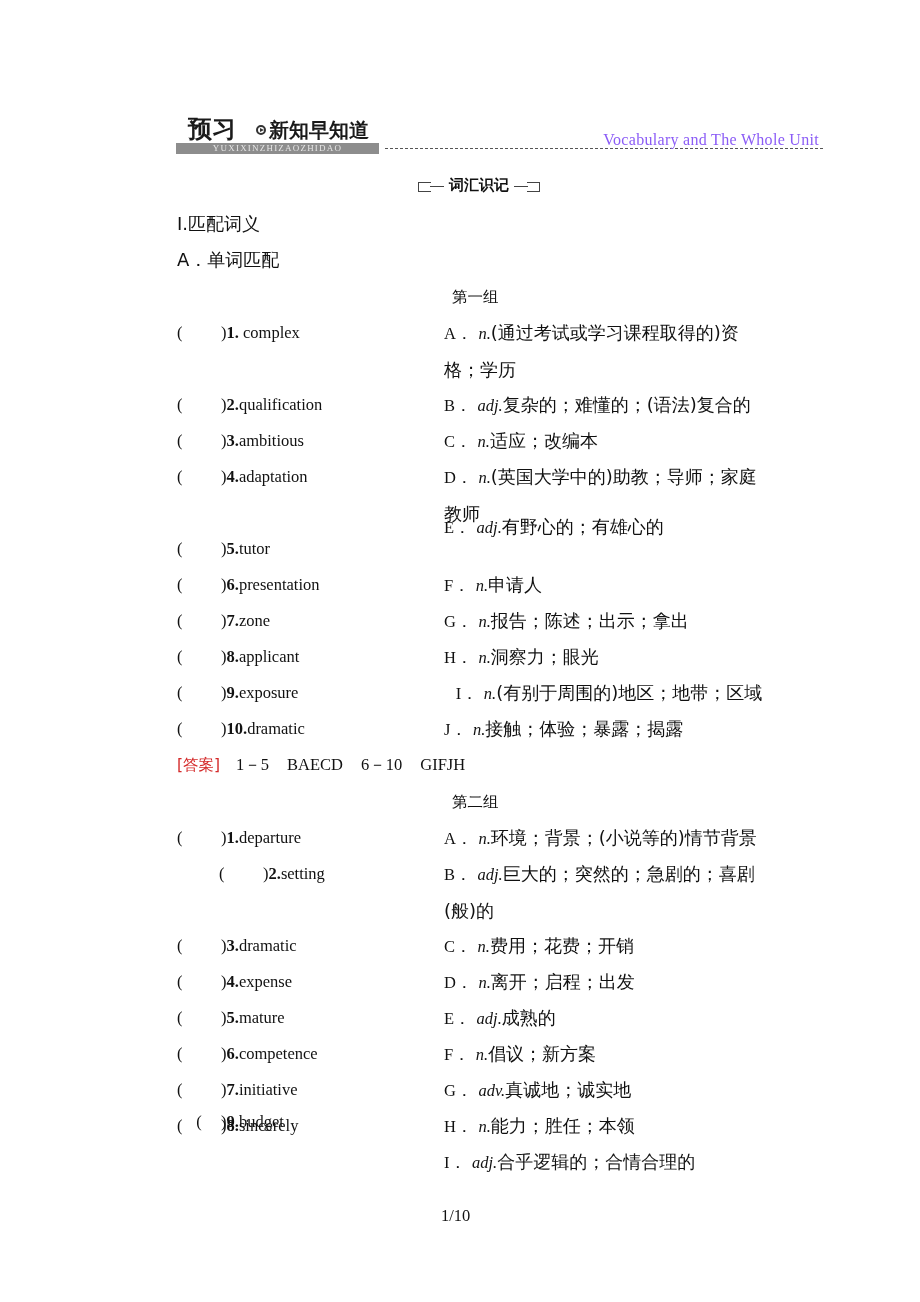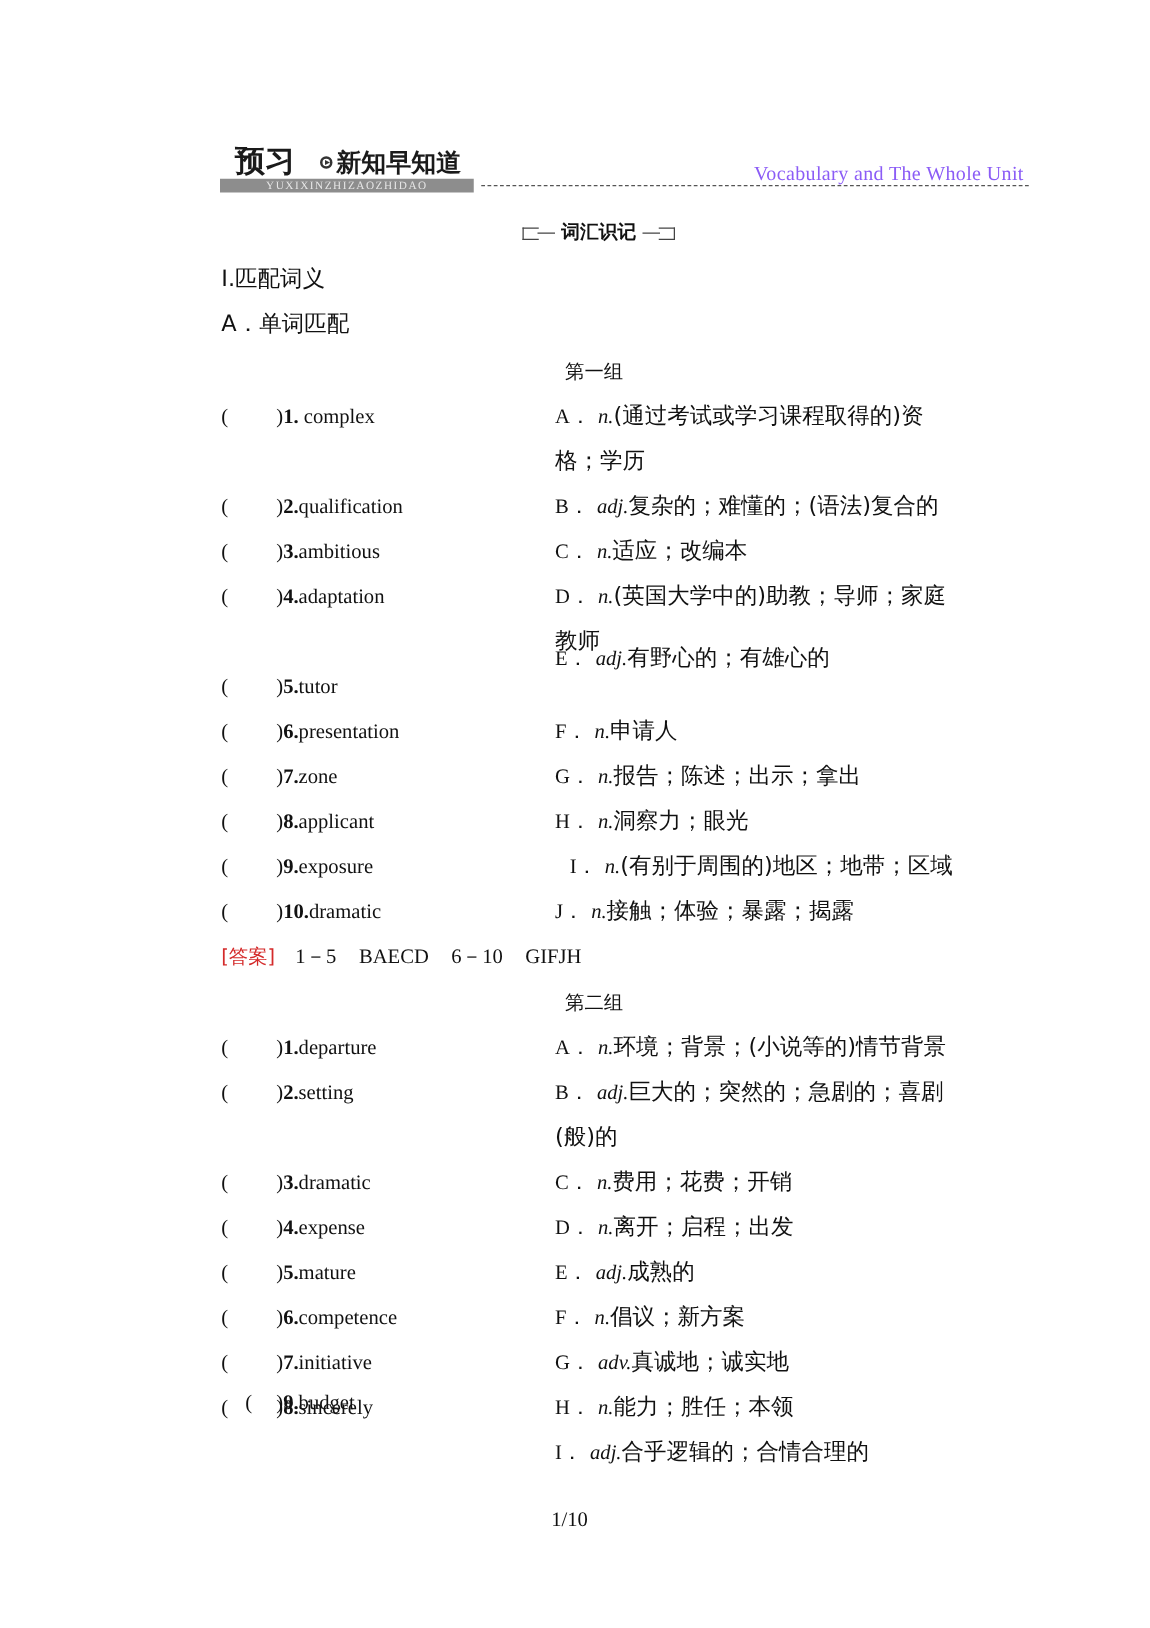--- a/index.html
+++ b/index.html
@@ -94,21 +94,21 @@
   </div>
 
 <div class="line answer">
   <span class="tag">[答案]</span><span class="seg">1－5</span><span class="seg">BAECD</span><span class="seg">6－10</span><span>GIFJH</span>
 </div>
 
 <div class="line group-title" style="top:792px">第二组</div>
 
 <div id="g2-left">
     <div class="line row-left" style="top: 828px;"><span class="paren-open">(</span><span>)</span><span class="num">1.</span><span>departure</span></div>
-    <div class="line row-left" style="top: 864px;"><span class="paren-open">(</span><span>)</span><span class="num">2.</span><span>setting</span></div>
+    <div class="line row-left" style="top: 864px; margin-left: 42px;"><span class="paren-open">(</span><span>)</span><span class="num">2.</span><span>setting</span></div>
     <div class="line row-left" style="top: 936px;"><span class="paren-open">(</span><span>)</span><span class="num">3.</span><span>dramatic</span></div>
     <div class="line row-left" style="top: 972px;"><span class="paren-open">(</span><span>)</span><span class="num">4.</span><span>expense</span></div>
     <div class="line row-left" style="top: 1008px;"><span class="paren-open">(</span><span>)</span><span class="num">5.</span><span>mature</span></div>
     <div class="line row-left" style="top: 1044px;"><span class="paren-open">(</span><span>)</span><span class="num">6.</span><span>competence</span></div>
     <div class="line row-left" style="top: 1080px;"><span class="paren-open">(</span><span>)</span><span class="num">7.</span><span>initiative</span></div>
     <div class="line row-left" style="top: 1116px;"><span class="paren-open">(</span><span>)</span><span class="num">8.</span><span>sincerely</span></div>
     <div class="line row-left" style="top: 1112px; text-align: center;"><span class="paren-open">(</span><span>)</span><span class="num">9.</span><span>budget</span></div>
   </div>
 <div id="g2-right">
     <div class="line row-right" style="top: 820px;"><span class="letter">A．</span><i>n.</i><span class="cjk">环境；背景；(小说等的)情节背景</span></div>

